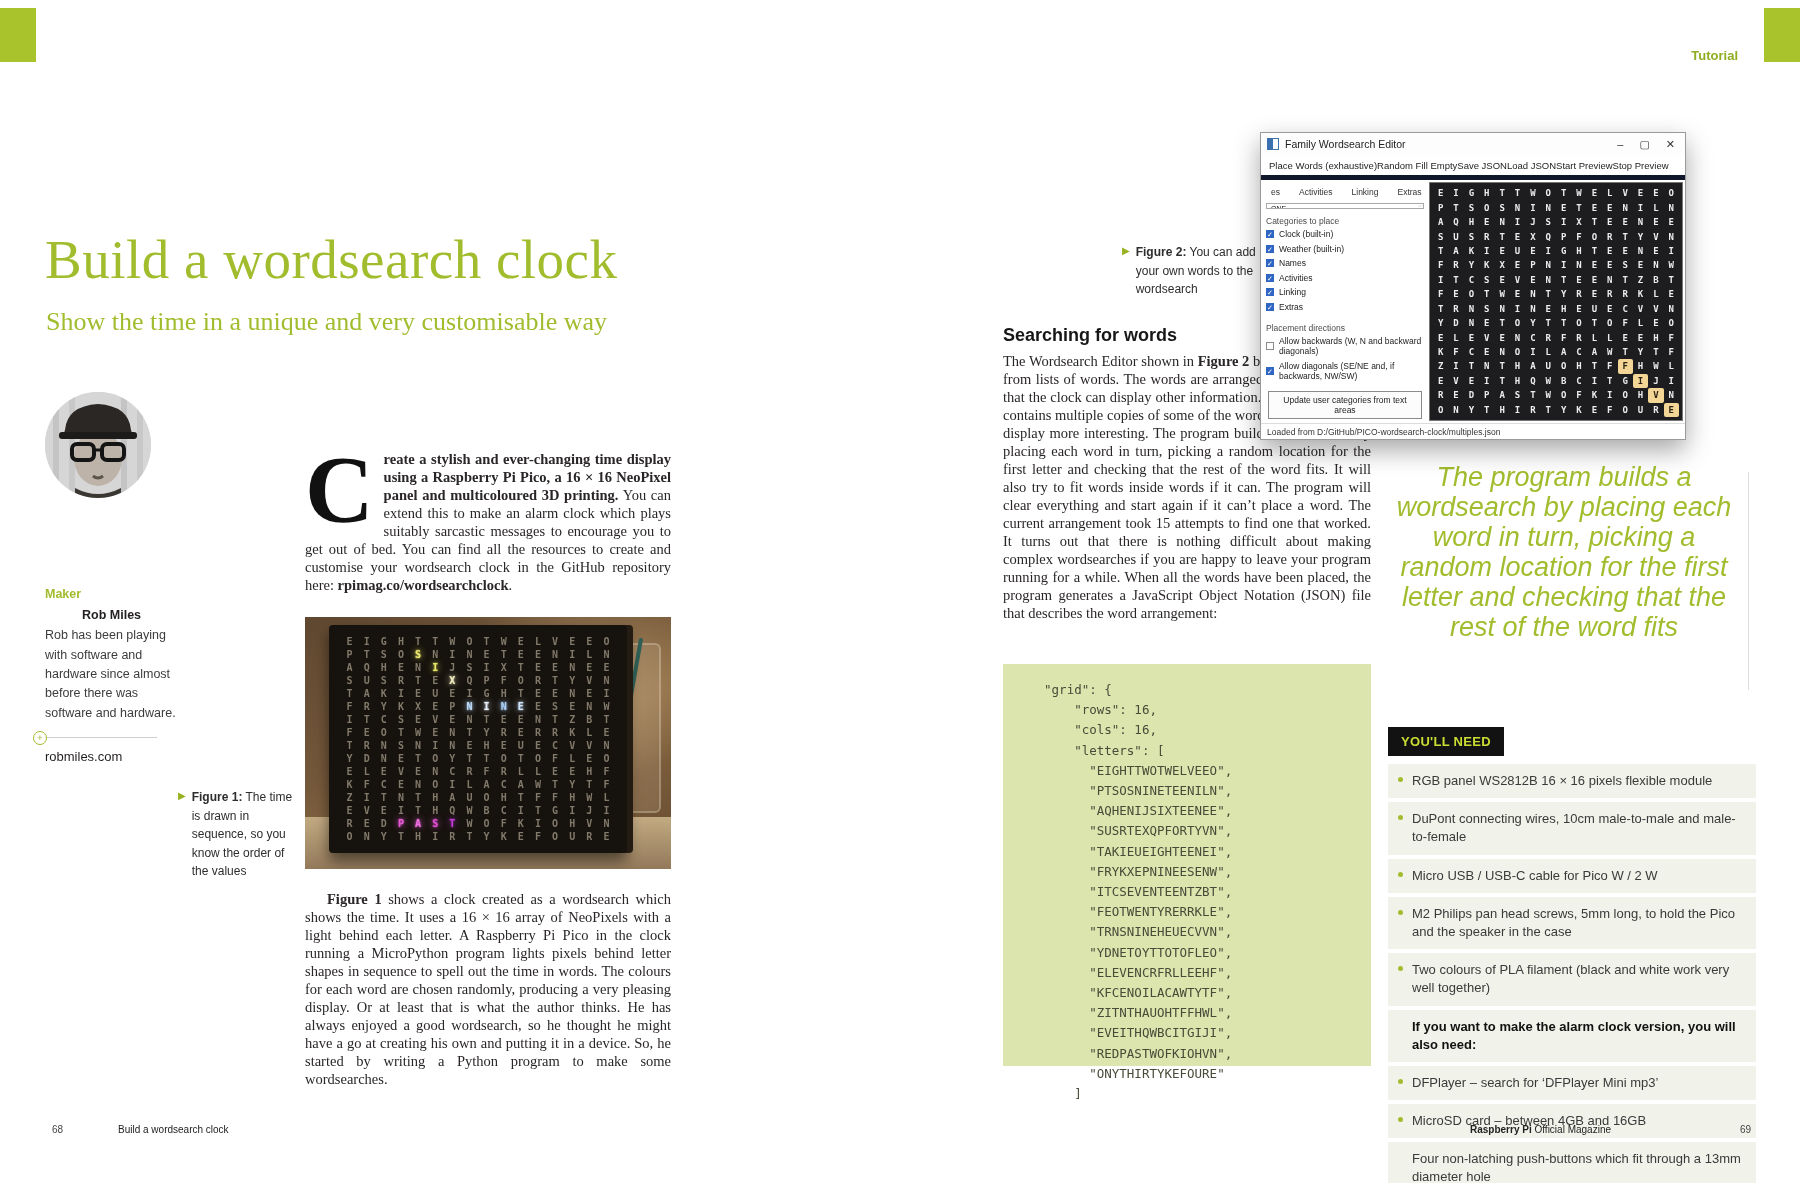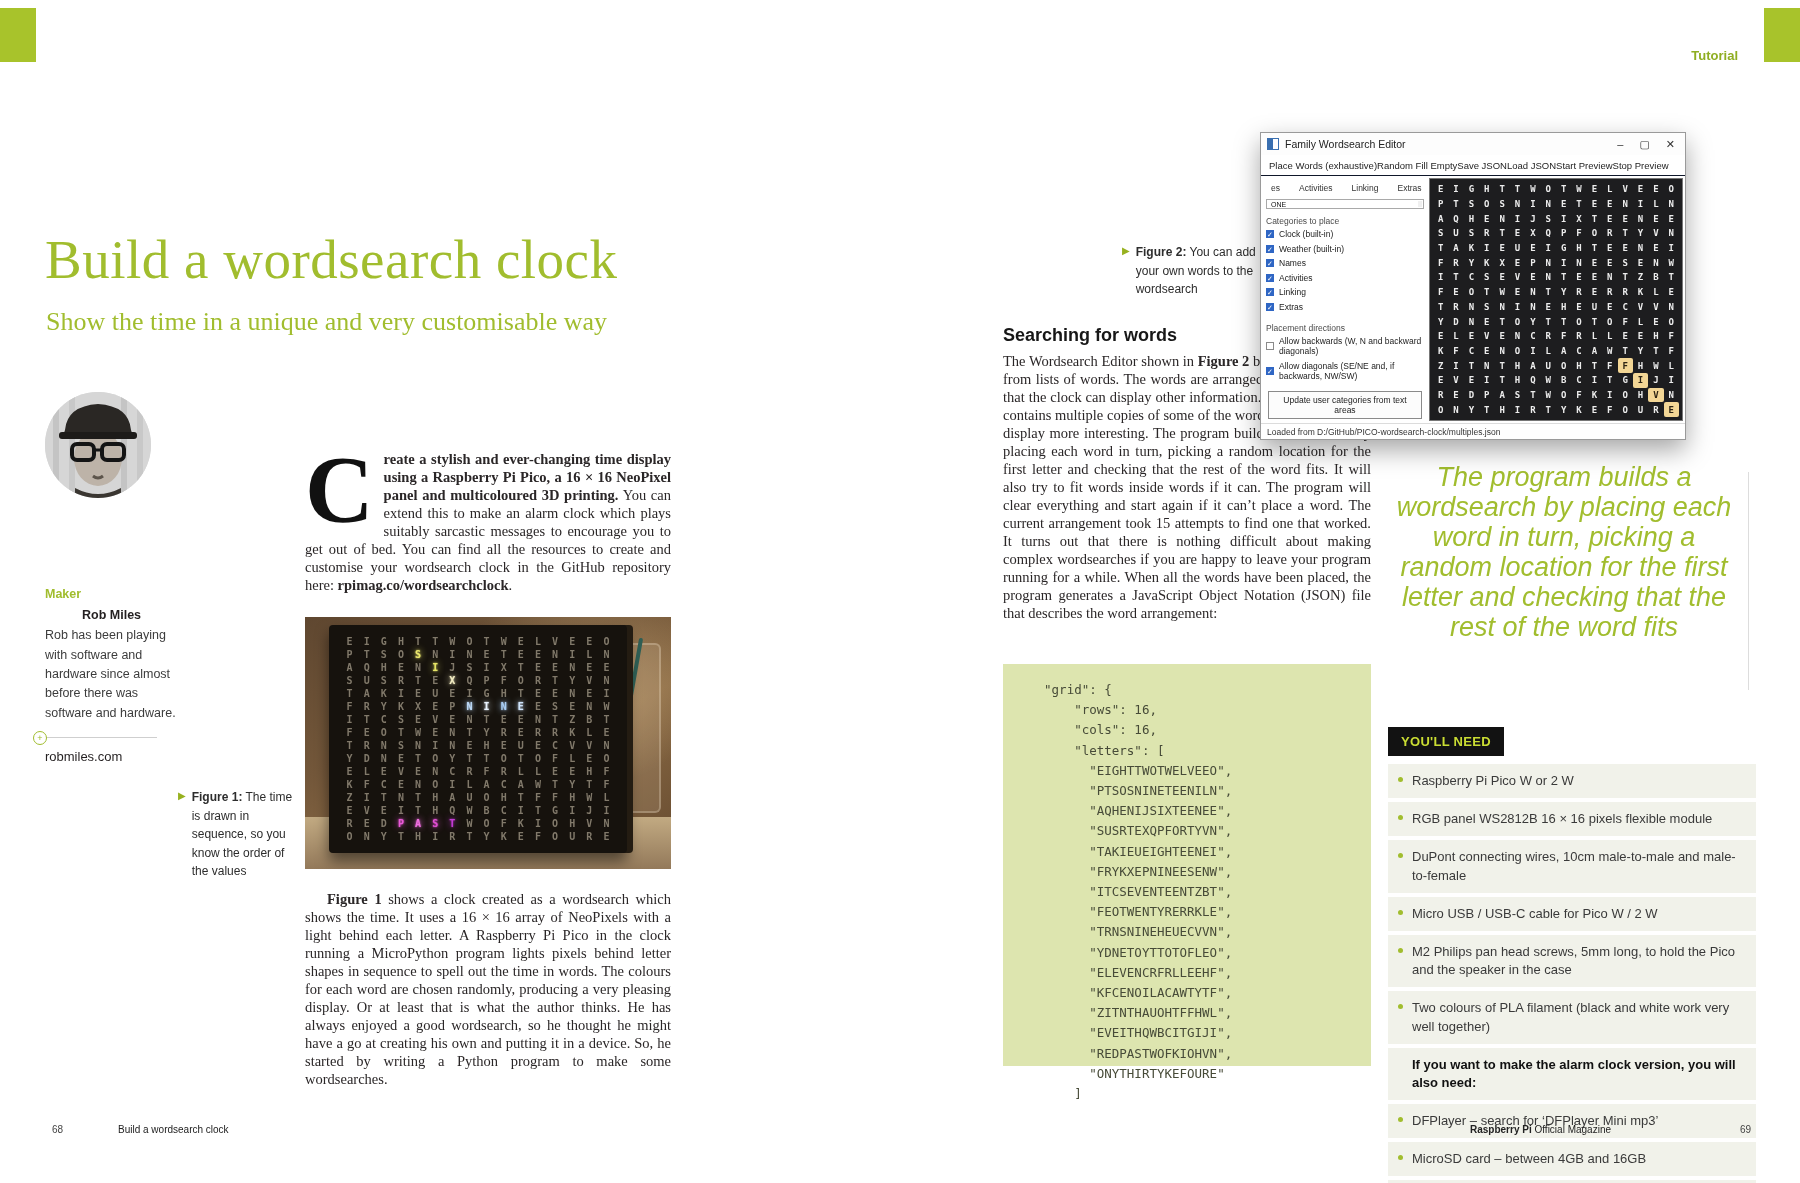--- a/index.html
+++ b/index.html
@@ -84,21 +84,21 @@
   
   .appwin{left:1260px;top:132px;width:426px;height:308px;background:#ffffff;border:1px solid #9a9a9a;
           box-shadow:0 10px 24px rgba(0,0,0,.35);box-sizing:border-box;display:flex;flex-direction:column;}
   .titlebar{height:22px;display:flex;align-items:center;padding:0 6px;gap:6px;background:#fdfdfd;}
   .appicon{width:10px;height:10px;border:1px solid #3a6fb0;display:inline-block;
            background:linear-gradient(90deg,#3a6fb0 50%,#fff 50%);}
   .apptitle{font-size:10.5px;color:#222;flex:1;}
   .winctl{display:flex;gap:16px;font-size:11px;color:#333;padding-right:4px;}
   .winctl span{cursor:default;}
   .apptoolbar{height:20px;display:flex;align-items:center;padding:0 8px;font-size:9.5px;color:#1d1d1d;
-              border-bottom:1px solid #0f172a;}
+              border-bottom:5px solid #0f172a;}
   .appbody{flex:1;display:flex;min-height:0;}
   .leftpanel{width:168px;box-sizing:border-box;padding:4px 5px 0 5px;display:flex;flex-direction:column;font-size:8.5px;color:#222;}
   .tabsrow{display:flex;align-items:center;gap:9px;font-size:8.5px;margin-bottom:3px;}
   .tab{padding:2px 5px;color:#333;white-space:nowrap;}
   .tab.sel{border:1px solid #888;border-bottom-color:#fff;background:#bef264;}
   .tabnav{margin-left:2px;font-size:7px;color:#444;letter-spacing:2px;}
   .wordbox{position:relative;border:1px solid #a9a9a9;background:#fff;height:84px;overflow:hidden;padding:2px 0 0 4px;box-sizing:border-box;}
   .wordbox ul{margin:0;padding:0;list-style:none;font-size:7px;line-height:6.7px;color:#111;}
   .vscroll{position:absolute;right:1px;top:1px;bottom:1px;width:4px;background:#f0f0f0;}
   .vthumb{position:absolute;right:0;top:16px;width:4px;height:18px;background:#b3b3b3;}
@@ -478,21 +478,20 @@
         "REDPASTWOFKIOHVN",
         "ONYTHIRTYKEFOURE"
       ]</pre>
 </div>
 
 <div class="abs pullquote">The program builds a wordsearch by placing each word in turn, picking a random location for the first letter and checking that the rest of the word fits</div>
 <div class="abs quoterule"></div>
 
 <div class="abs needbadge">YOU'LL NEED</div>
 <div class="abs needlist">
-    <div class="item"><span class="dot"></span>Raspberry Pi Pico W or 2 W</div>
     <div class="item"><span class="dot"></span>RGB panel WS2812B 16 × 16 pixels flexible module</div>
     <div class="item"><span class="dot"></span>DuPont connecting wires, 10cm male-to-male and male-to-female</div>
     <div class="item"><span class="dot"></span>Micro USB / USB-C cable for Pico W / 2 W</div>
     <div class="item"><span class="dot"></span>M2 Philips pan head screws, 5mm long, to hold the Pico and the speaker in the case</div>
     <div class="item"><span class="dot"></span>Two colours of PLA filament (black and white work very well together)</div>
     <div class="item boldrow">If you want to make the alarm clock version, you will also need:</div>
     <div class="item"><span class="dot"></span>DFPlayer – search for ‘DFPlayer Mini mp3’</div>
     <div class="item"><span class="dot"></span>MicroSD card – between 4GB and 16GB</div>
     <div class="item">Four non-latching push-buttons which fit through a 13mm diameter hole</div>
   </div>

